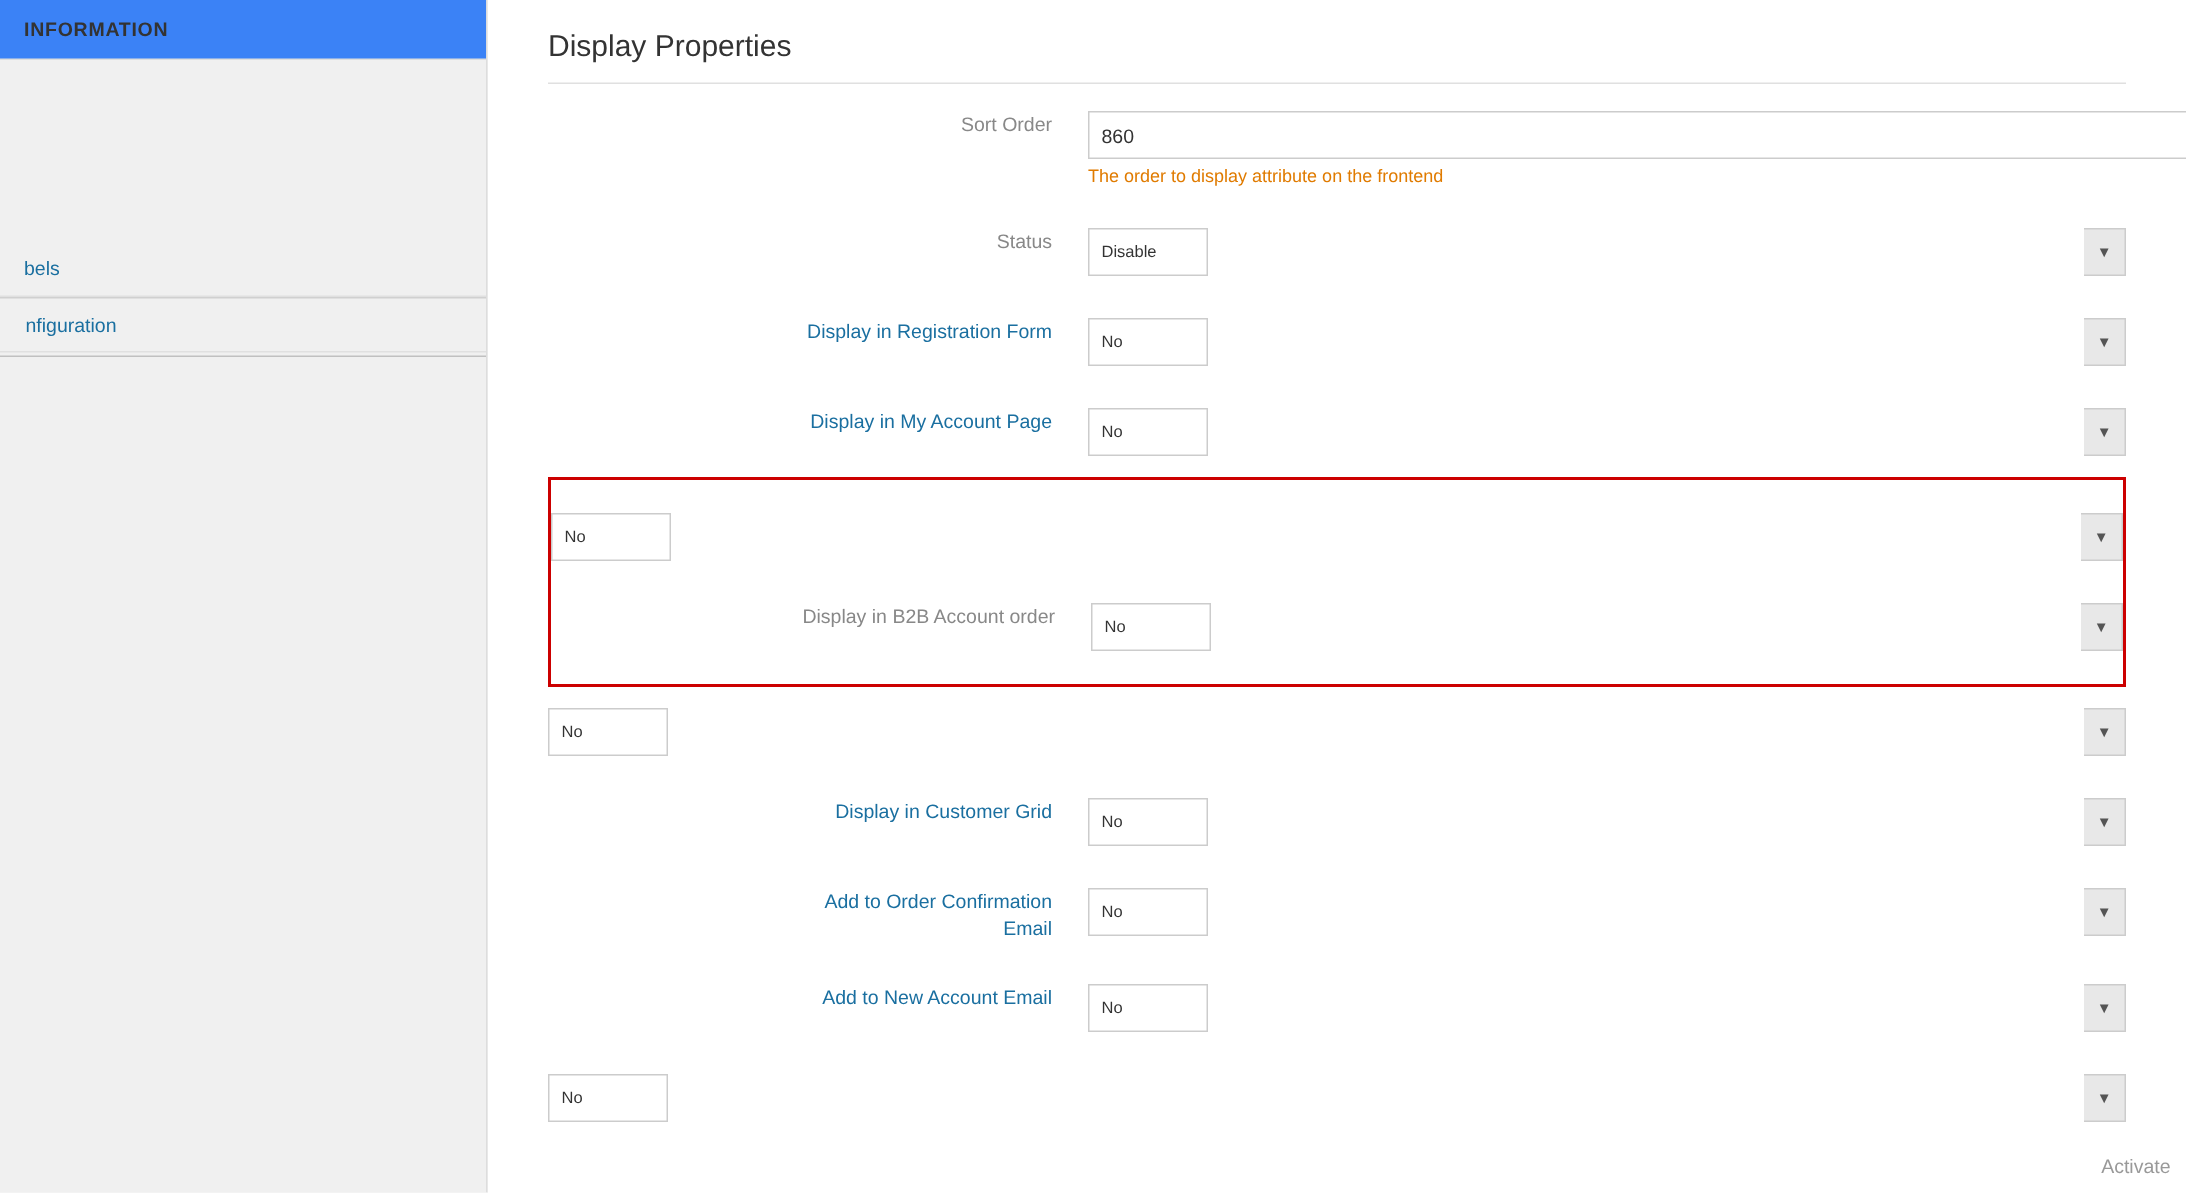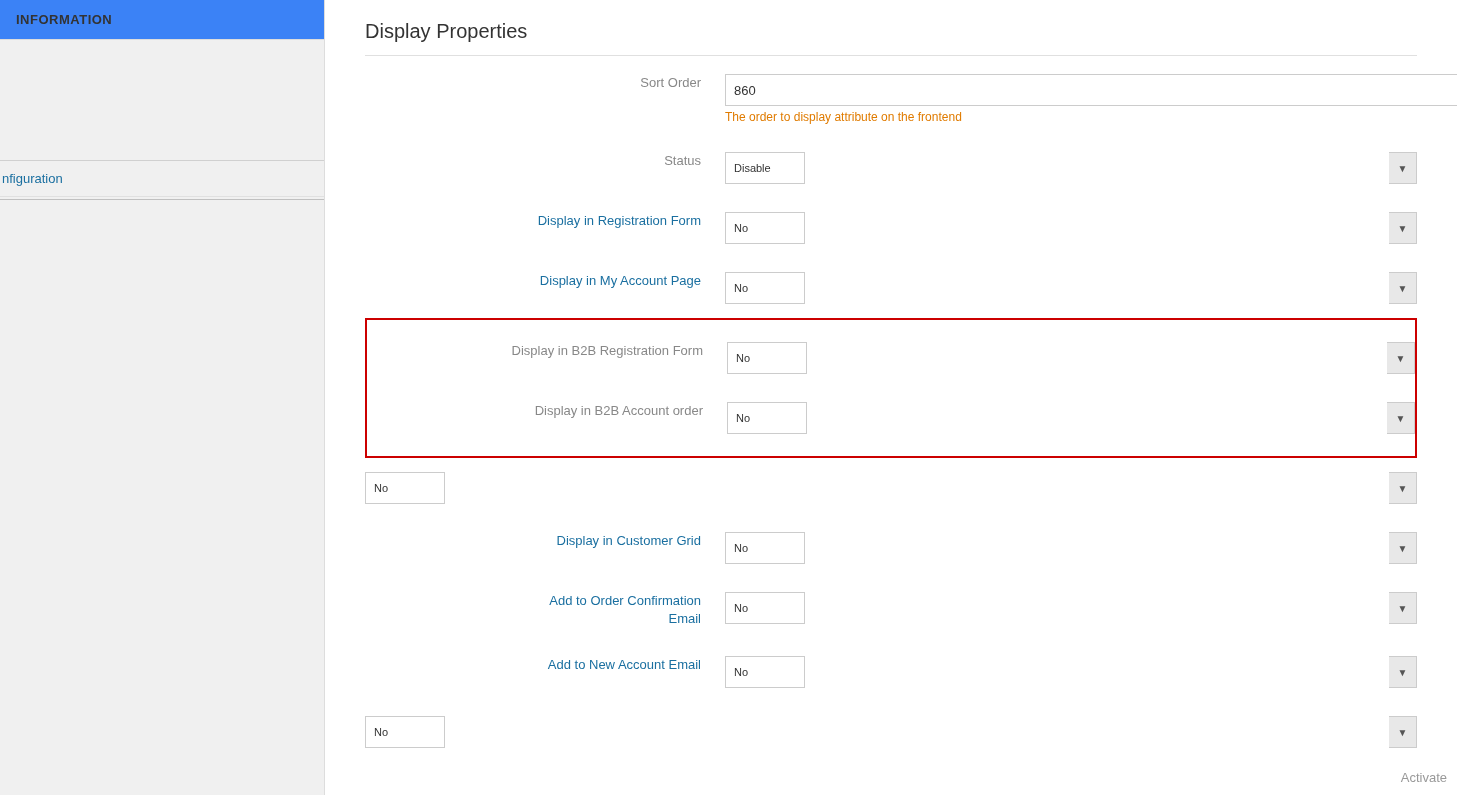--- a/index.html
+++ b/index.html
@@ -32,21 +32,21 @@
       letter-spacing: 0.5px;
     }
     .sidebar-item {
       padding: 11px 16px;
       color: #1a6fa0;
       font-size: 13px;
       cursor: pointer;
       border-bottom: 1px solid #e0e0e0;
     }
     .sidebar-sub-section {
-      padding: 10px 2px;
+      padding: 10px 17px;
       color: #1a6fa0;
       font-size: 13px;
       cursor: pointer;
       border-bottom: 1px solid #e0e0e0;
     }
 
     
     .main {
       flex: 1;
       background: #fff;
@@ -167,20 +167,21 @@
       font-size: 13px;
       color: #999;
     }
   </style>
 </head>
 <body>
 
 <div class="sidebar">
   <div class="sidebar-section">INFORMATION</div>
   <div style="height: 120px; background: #f0f0f0;"></div>
+  <div class="sidebar-item">bels</div>
   <div style="height: 1px; background: #d0d0d0;"></div>
   <div class="sidebar-sub-section">nfiguration</div>
   <div style="height: 1px; background: #c0c0c0; margin-top: 2px;"></div>
 </div>
 
 <div class="main">
   <div class="content-area">
     <div class="section-title">Display Properties</div>
 
     <div class="form-row">
@@ -226,21 +227,20 @@
             <option>Yes</option>
           </select>
           <div class="select-arrow">▼</div>
         </div>
       </div>
     </div>
 
     <div class="b2b-box">
 
       <div class="form-row" style="padding: 14px 0;">
-        <div class="form-label">Display in B2B Registration Form</div>
         <div class="form-control-wrap">
           <div class="form-select-wrap">
             <select class="form-select">
               <option>No</option>
               <option>Yes</option>
             </select>
             <div class="select-arrow">▼</div>
           </div>
         </div>
       </div>

